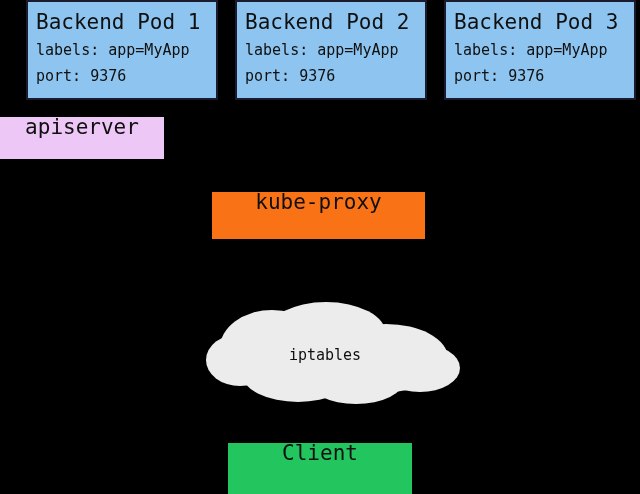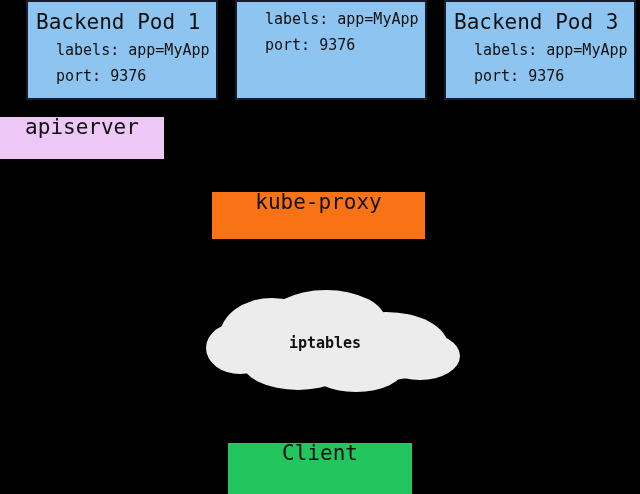--- a/index.html
+++ b/index.html
@@ -54,21 +54,20 @@
     letter-spacing: 0px;
     white-space: nowrap;
     color: #101010;
     margin-top: 1px;
   }
   .pod-line {
     font-size: 15px;
     line-height: 26px;
     white-space: nowrap;
     color: #101010;
-    margin-left: 20px;
   }
 
   #pod1 { left: 26px;  }
   #pod2 { left: 235px; }
   #pod3 { left: 444px; }
 
   
   #apiserver {
     left: 0px;
     top: 117px;
@@ -107,24 +106,23 @@
   }
   #client .node-label {
     font-size: 21px;
     white-space: nowrap;
   }
 
   
   #cloud-wrap {
     position: absolute;
     left: 180px;
-    top: 288px;
+    top: 300px;
     width: 290px;
     height: 110px;
-    font-weight: bold;
   }
   #cloud-wrap svg {
     position: absolute;
     left: 0; top: 0;
     width: 290px;
     height: 110px;
     display: block;
   }
   #cloud-label {
     position: absolute;
@@ -142,20 +140,21 @@
 
 <div class="canvas">
 
   <div class="node pod" id="pod1">
     <div class="pod-title">Backend Pod 1</div>
     <div class="pod-line">labels: app=MyApp</div>
     <div class="pod-line">port: 9376</div>
   </div>
 
   <div class="node pod" id="pod2">
+    <div class="pod-title">Backend Pod 2</div>
     <div class="pod-line">labels: app=MyApp</div>
     <div class="pod-line">port: 9376</div>
   </div>
 
   <div class="node pod" id="pod3">
     <div class="pod-title">Backend Pod 3</div>
     <div class="pod-line">labels: app=MyApp</div>
     <div class="pod-line">port: 9376</div>
   </div>
 

